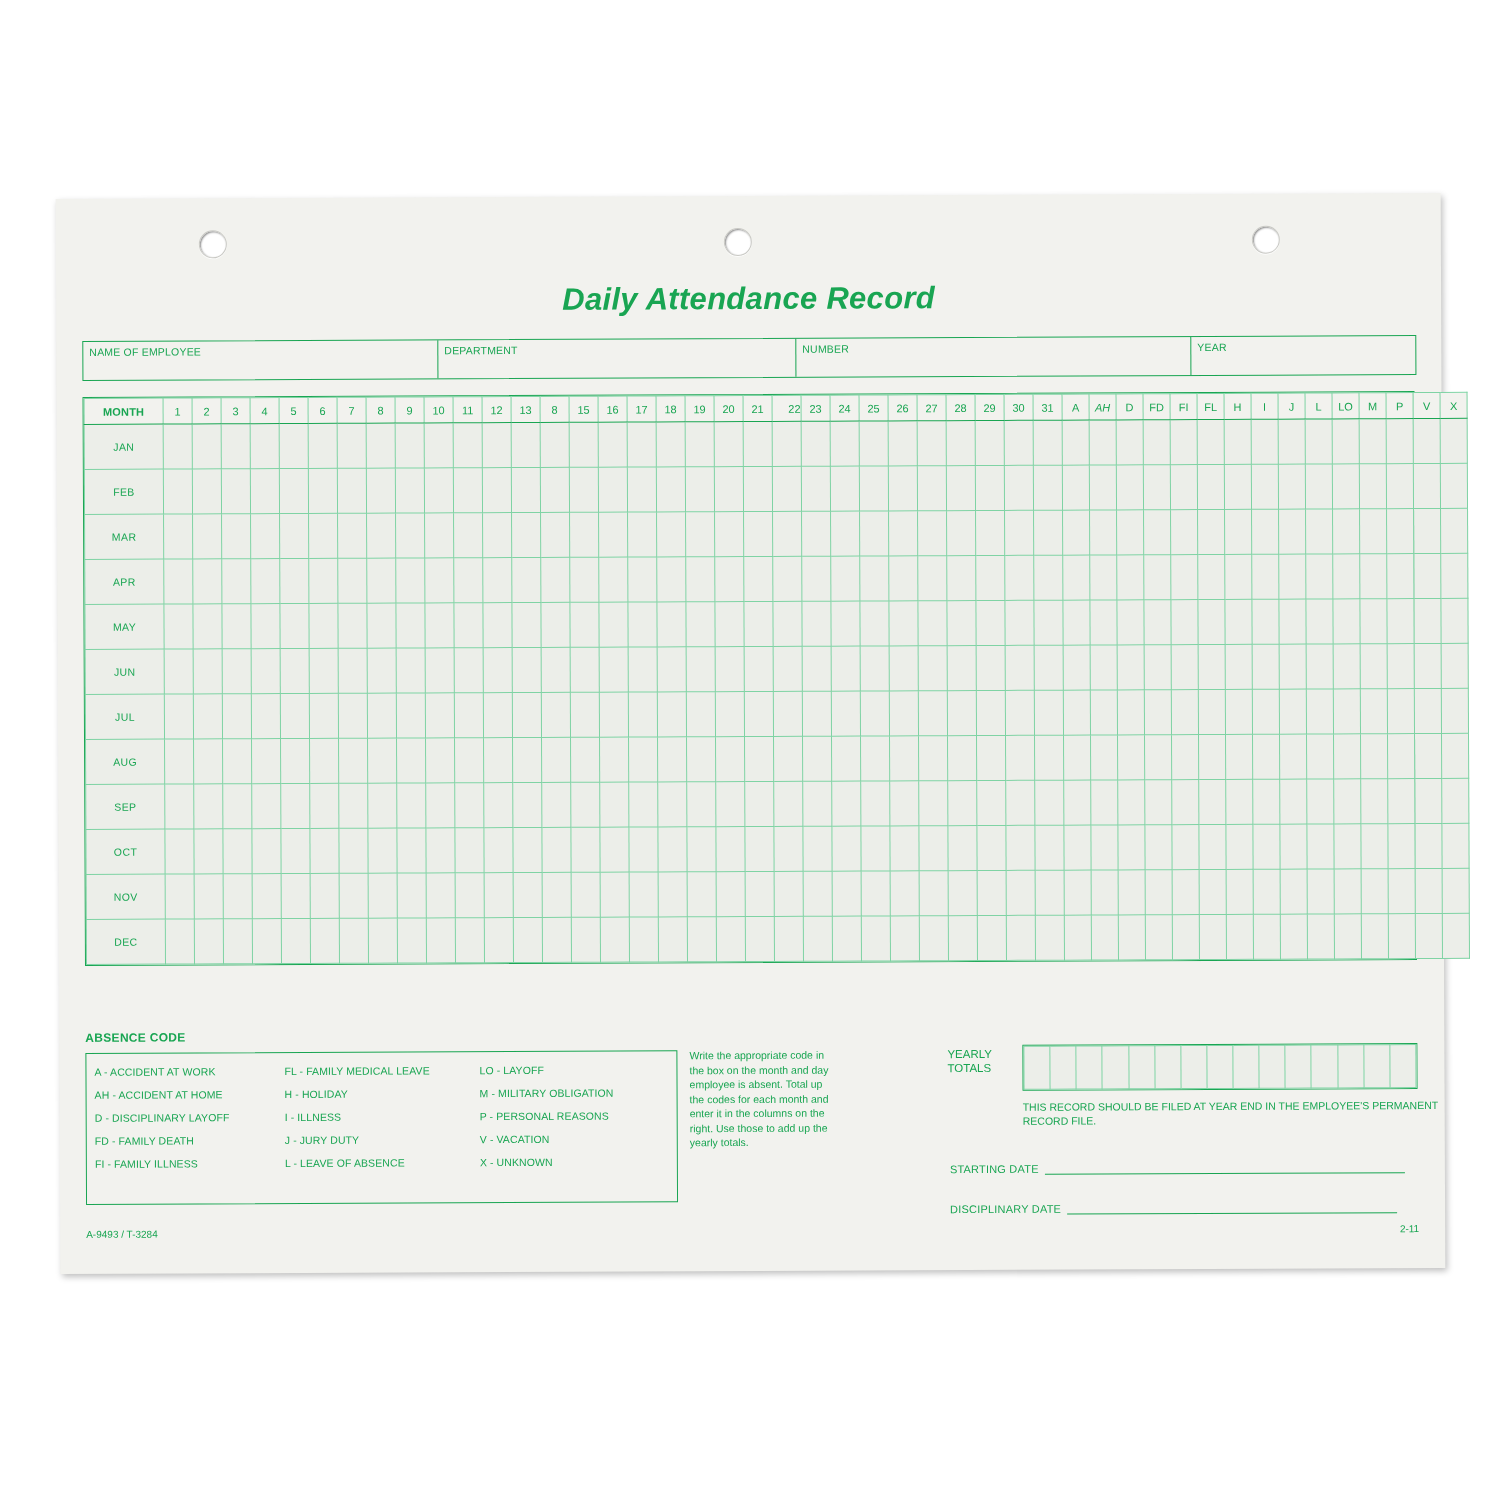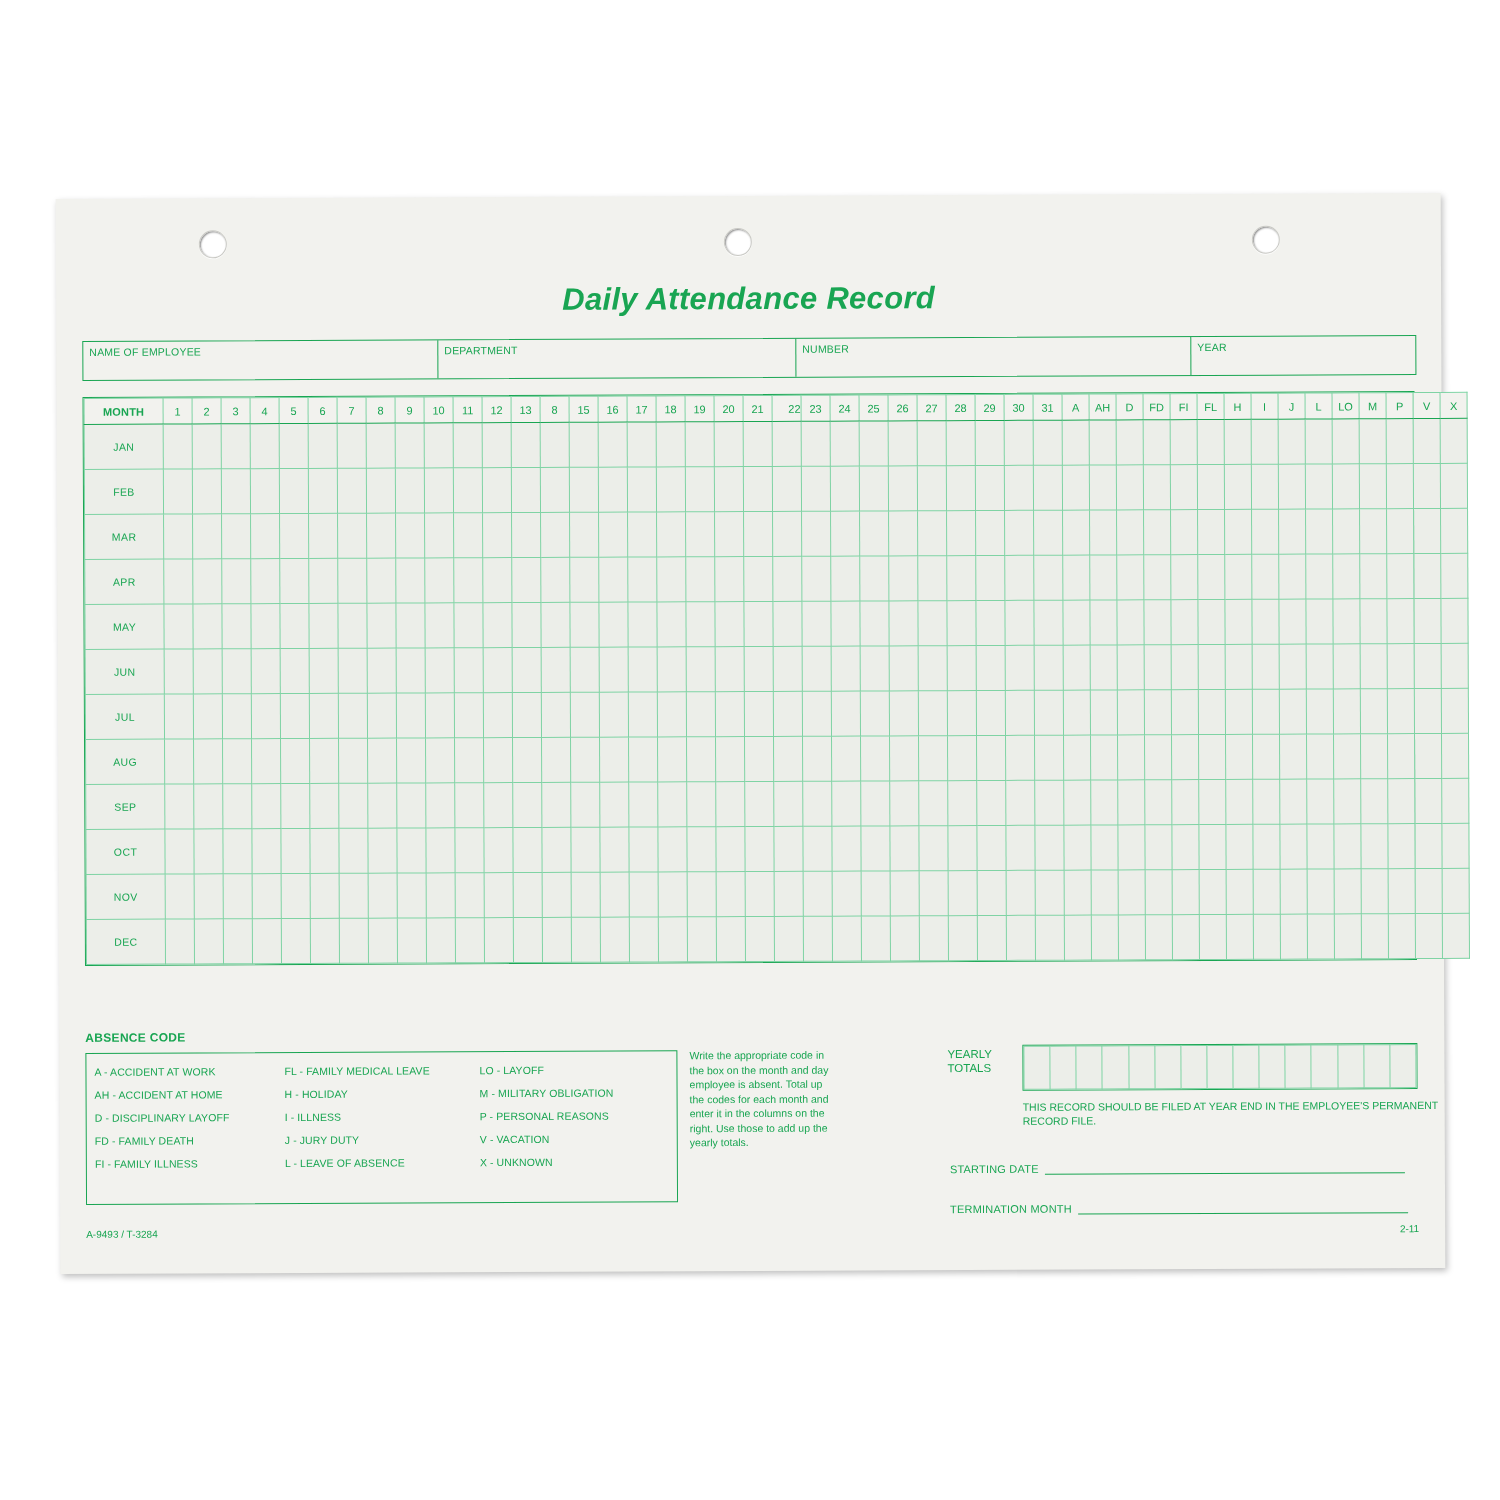--- a/index.html
+++ b/index.html
@@ -210,21 +210,21 @@
             <th style="width: 28px;">23</th>
             <th style="width: 28px;">24</th>
             <th style="width: 28px;">25</th>
             <th style="width: 28px;">26</th>
             <th style="width: 28px;">27</th>
             <th style="width: 28px;">28</th>
             <th style="width: 28px;">29</th>
             <th style="width: 28px;">30</th>
             <th style="width: 28px;">31</th>
             <th class="sepleft" style="width: 26px;">A</th>
-            <th style="width: 26px;">AH</th>
+            <th style="width: 26px; font-style: italic;">AH</th>
             <th style="width: 26px;">D</th>
             <th style="width: 26px;">FD</th>
             <th style="width: 26px;">FI</th>
             <th style="width: 26px;">FL</th>
             <th style="width: 26px;">H</th>
             <th style="width: 26px;">I</th>
             <th style="width: 26px;">J</th>
             <th style="width: 26px;">L</th>
             <th style="width: 26px;">LO</th>
             <th style="width: 26px;">M</th>
@@ -879,18 +879,18 @@
         </tbody>
       </table>
   </div>
 
   <div class="filed-note">THIS RECORD SHOULD BE FILED AT YEAR END IN THE EMPLOYEE'S PERMANENT RECORD FILE.</div>
 
   <div class="sig start">
     <span>STARTING DATE</span><span class="line"></span>
   </div>
   <div class="sig term">
-    <span>TERMINATION MONTH</span><span class="line"></span>
+    <span>DISCIPLINARY DATE</span><span class="line"></span>
   </div>
 
   <div class="formcode">A-9493 / T-3284</div>
   <div class="pagecode">2-11</div>
 </div>
 
 </body></html>

